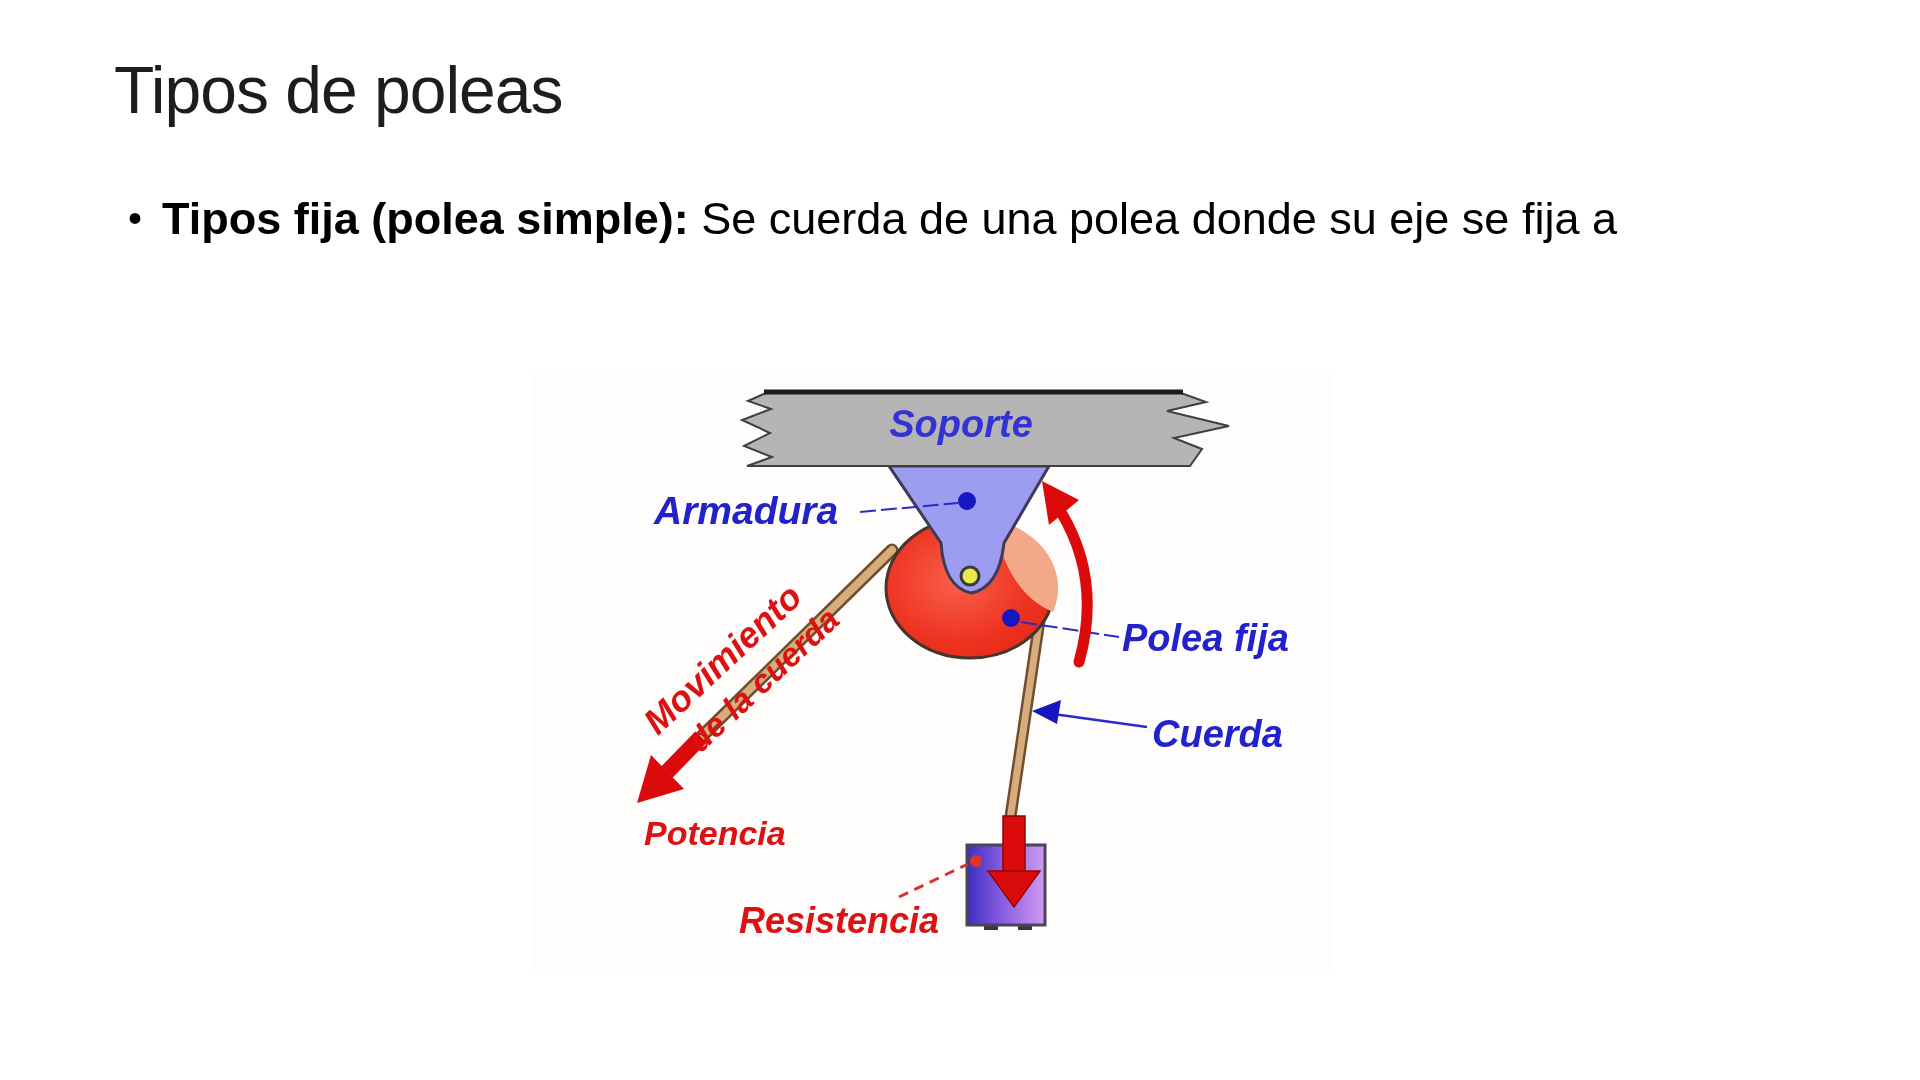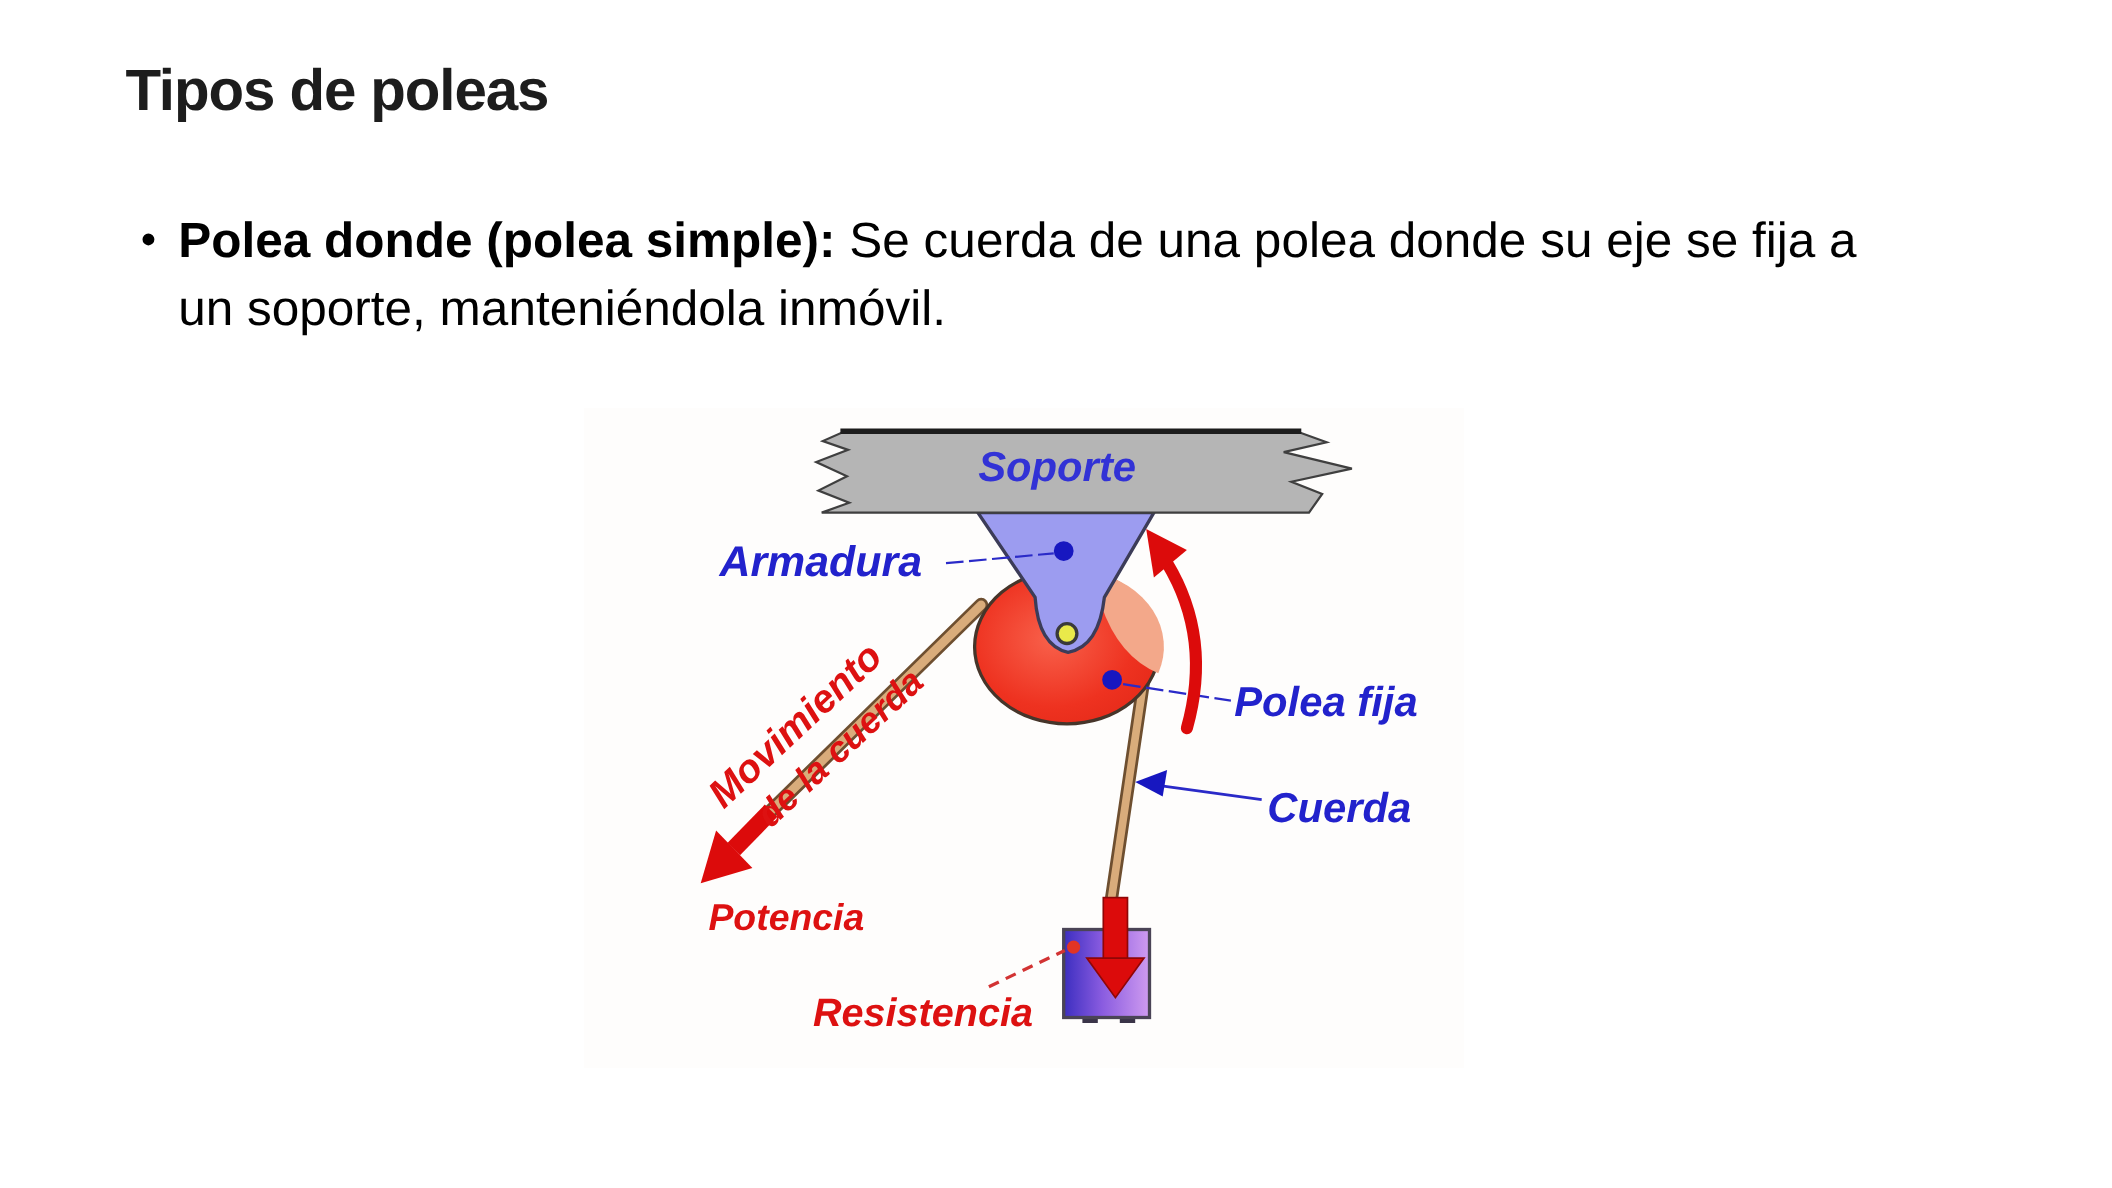--- a/index.html
+++ b/index.html
@@ -1,20 +1,20 @@
 <!DOCTYPE html>
 <html><head>
 <meta charset="utf-8">
 <style>
   html,body{margin:0;padding:0;background:#ffffff;}
   body{width:1920px;height:1080px;font-family:"Liberation Sans",sans-serif;}
   .slide{position:relative;width:1920px;height:1080px;background:#ffffff;overflow:hidden;}
   .title{
     position:absolute;left:114px;top:52px;
-    font-size:53px;font-weight:700;letter-spacing:-1px;
+    font-size:66px;font-weight:400;letter-spacing:-1px;
     color:#1d1d1d;white-space:nowrap;
   }
   .bullet{
     position:absolute;left:128px;top:188px;width:1680px;
     display:flex;align-items:flex-start;
     font-size:45px;line-height:61px;color:#000000;
   }
   .bullet .marker{width:34px;flex:0 0 34px;font-size:40px;}
   .bullet .btext{flex:1;}
   .bullet b{font-weight:bold;}
@@ -24,22 +24,21 @@
 </head>
 <body>
 
 <div class="slide">
 
   <div class="title">Tipos de poleas</div>
 
   <div class="bullet">
     <div class="marker">•</div>
     <div class="btext">
-      <div><b>Polea donde (polea simple):</b><span> Se cuerda de una polea donde su eje se fija a</span></div>
-      <div>un soporte, manteniéndola inmóvil.</div>
+      <div><b>Tipos fija (polea simple):</b><span> Se cuerda de una polea donde su eje se fija a</span></div>
     </div>
   </div>
 
   <svg class="diagram-svg" viewBox="0 0 1920 1080" xmlns="http://www.w3.org/2000/svg">
     <defs>
       <radialGradient id="pulleyRed" cx="0.42" cy="0.45" r="0.8">
         <stop offset="0%" stop-color="#f8614b"></stop>
         <stop offset="55%" stop-color="#ee3220"></stop>
         <stop offset="100%" stop-color="#df2414"></stop>
       </radialGradient>

